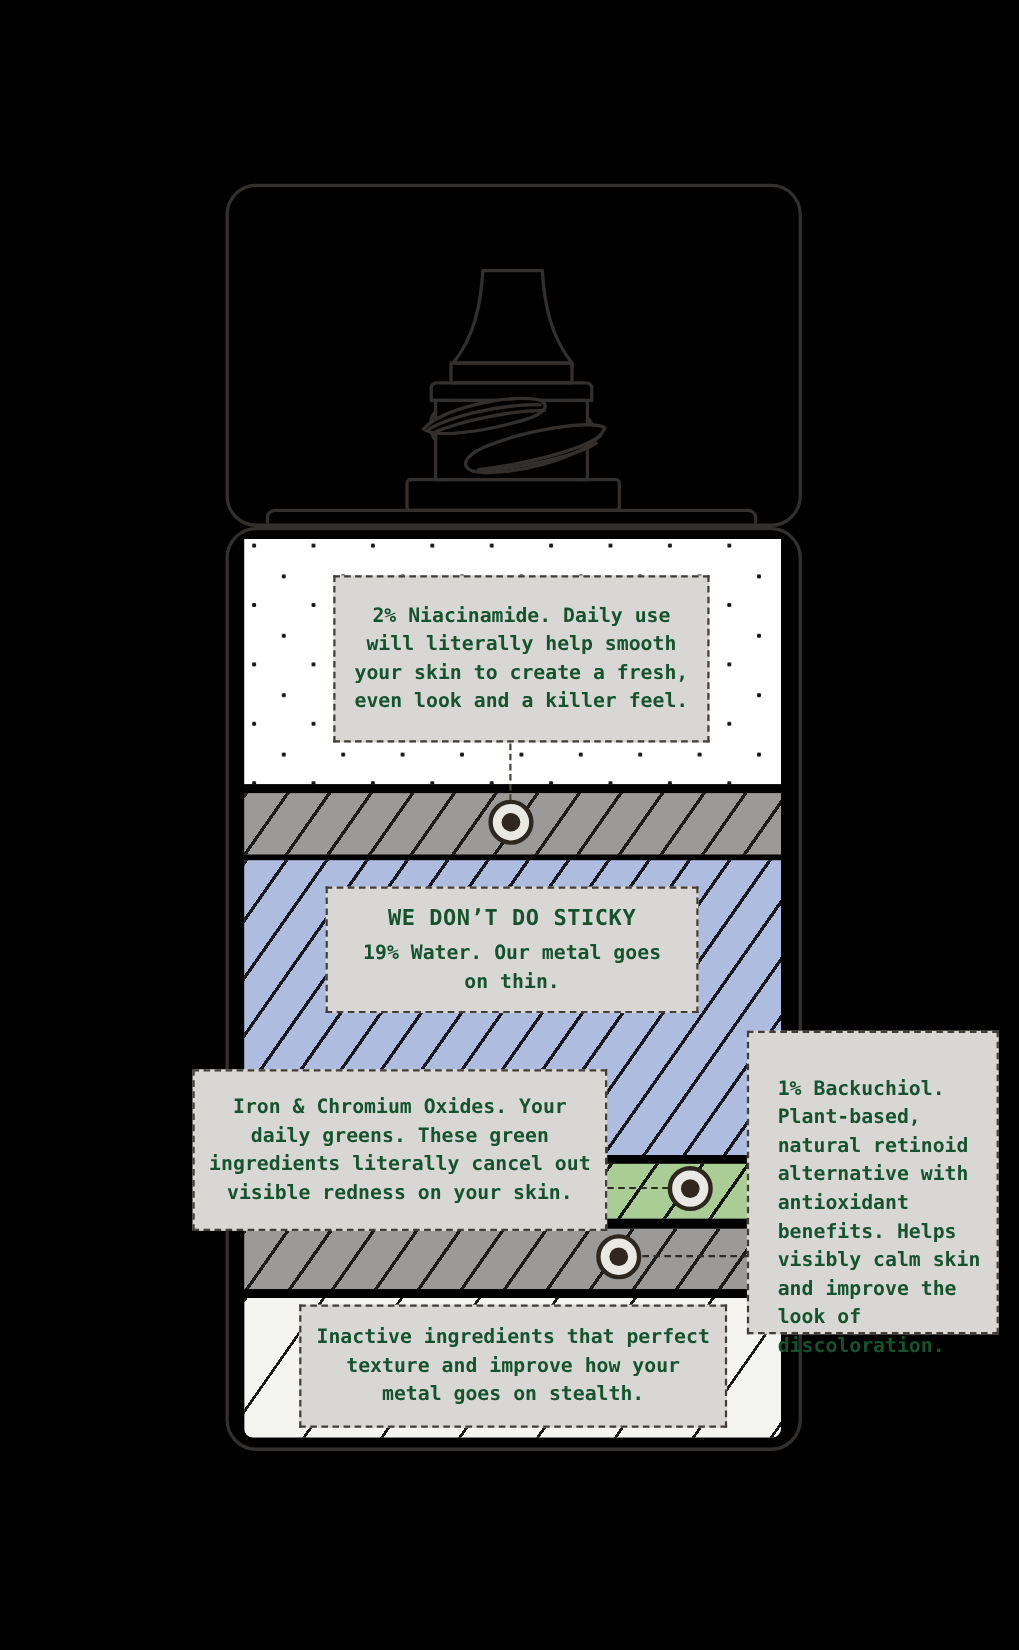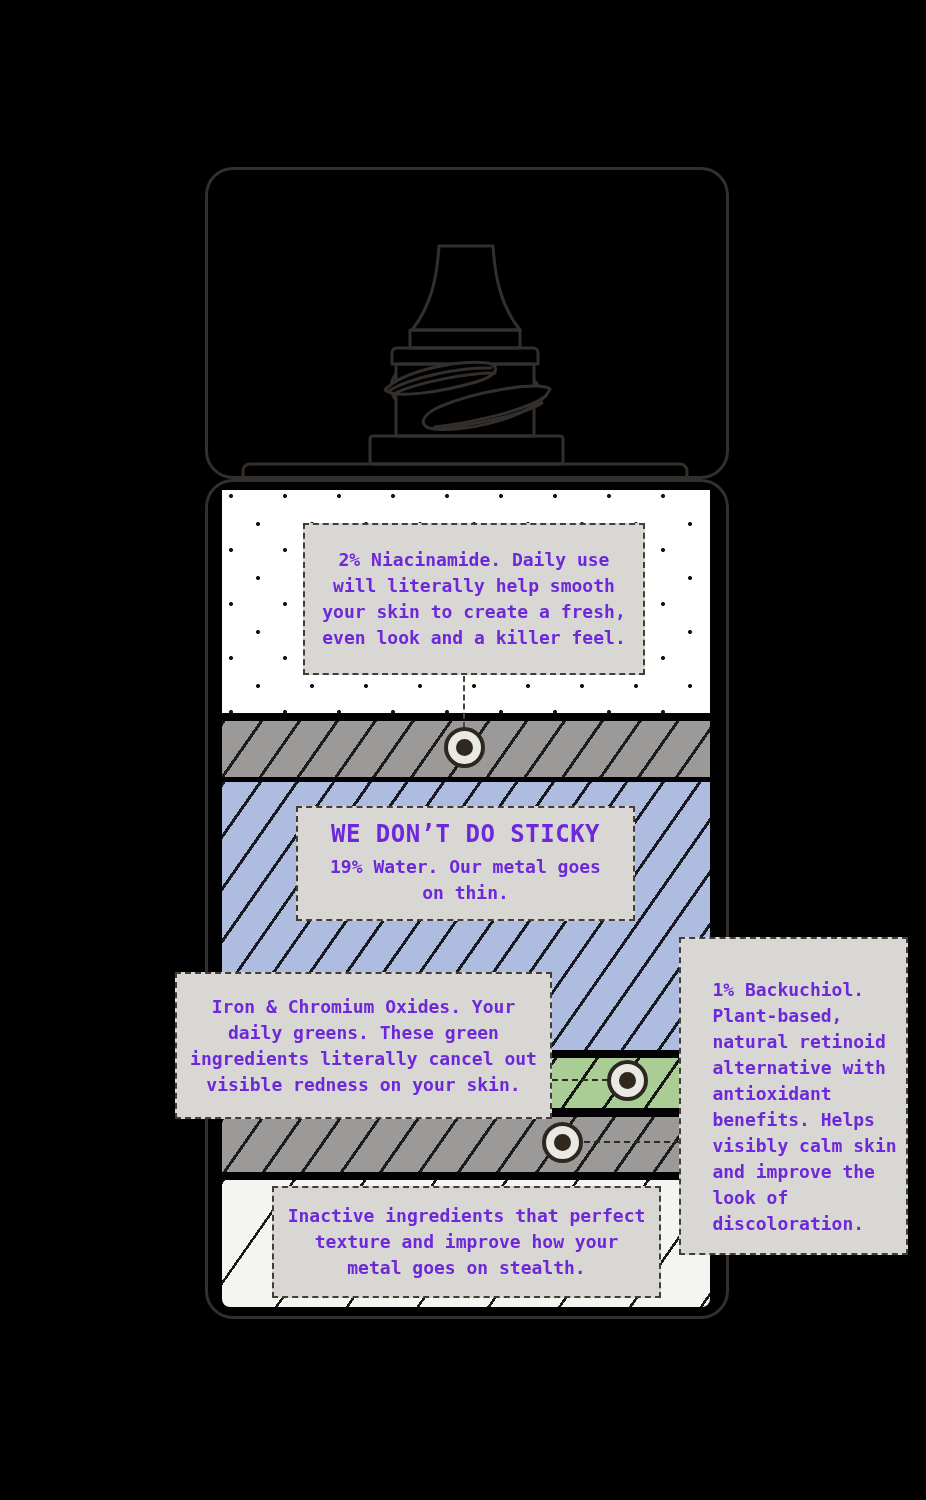--- a/index.html
+++ b/index.html
@@ -50,32 +50,32 @@
     background-image:repeating-linear-gradient(125deg, #1c1c1c 0 3px, transparent 3px 32px);
   }
   .sec-inactive {
     height:127px; background-color:#f4f4f1;
     background-image:repeating-linear-gradient(125deg, #1a1a1a 0 2.5px, transparent 2.5px 58px);
     border-radius:0 0 8px 8px;
   }
   
   .callout {
     position:absolute; z-index:5; background:#d8d7d4;
-    border:2px dashed #433d35; color:#6d28d9;
+    border:2px dashed #433d35; color:#14532d;
     display:flex; flex-direction:column; justify-content:center; align-items:center;
     text-align:center; font-size:18px; line-height:26px; font-weight:600;
     white-space:pre-line;
   }
   .callout-niacinamide { left:303px; top:523px; width:342px; height:152px; }
   .callout-sticky { left:296px; top:806px; width:339px; height:115px; }
-  .callout-sticky .heading { font-size:24px; letter-spacing:0.5px; margin-bottom:7px; }
+  .callout-sticky .heading { font-size:20px; letter-spacing:0.5px; margin-bottom:7px; }
   .callout-iron { left:175px; top:956px; width:377px; height:147px;margin-top:16px; }
   .callout-bakuchiol {
-    left:679px; top:937px; width:229px; height:318px;
-    justify-content:flex-start; align-items:center; text-align:left;
+    left:679px; top:937px; width:229px; height:276px;
+    justify-content:flex-start; align-items:flex-start; text-align:left;
     padding:38px 4px 0 26px;
   }
   .callout-inactive { left:272px; top:1186px; width:389px; height:112px;align-items:center; }
   
   .marker {
     position:absolute; z-index:4; width:41px; height:41px; border-radius:50%;
     background:#e9e8e3; border:4px solid #2e2720;
   }
   .marker::after {
     content:""; position:absolute; inset:0; margin:auto;

